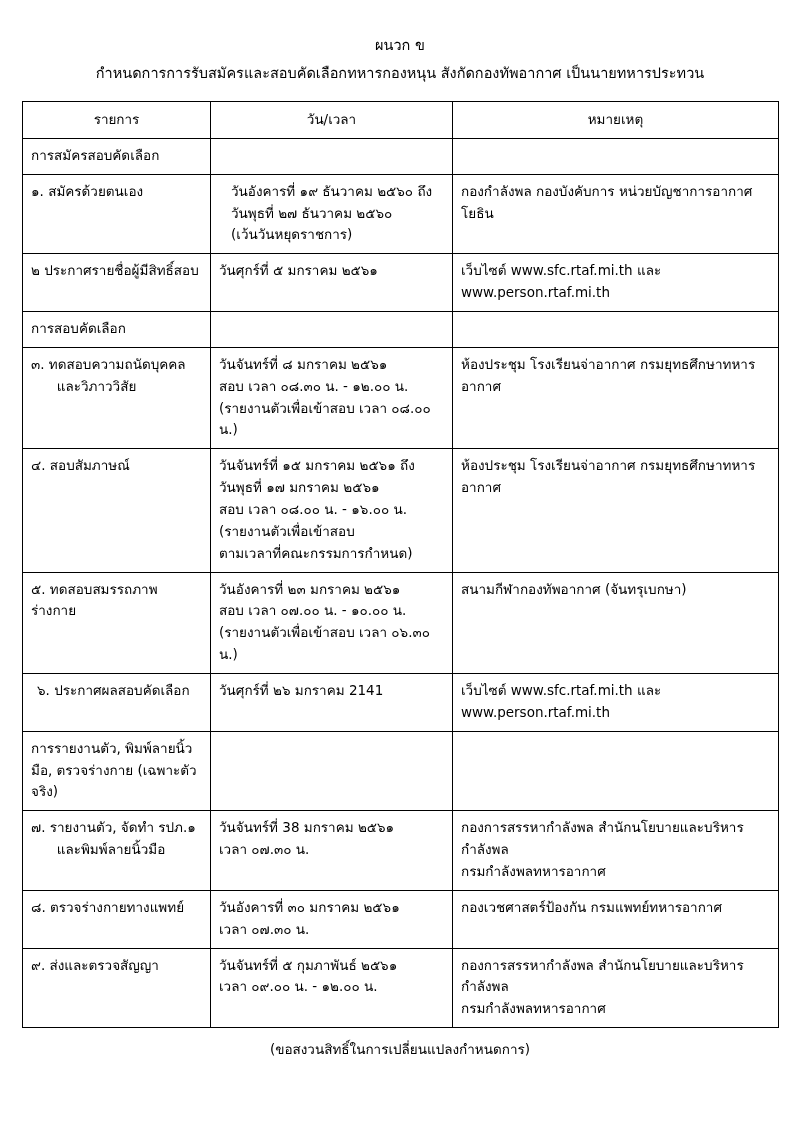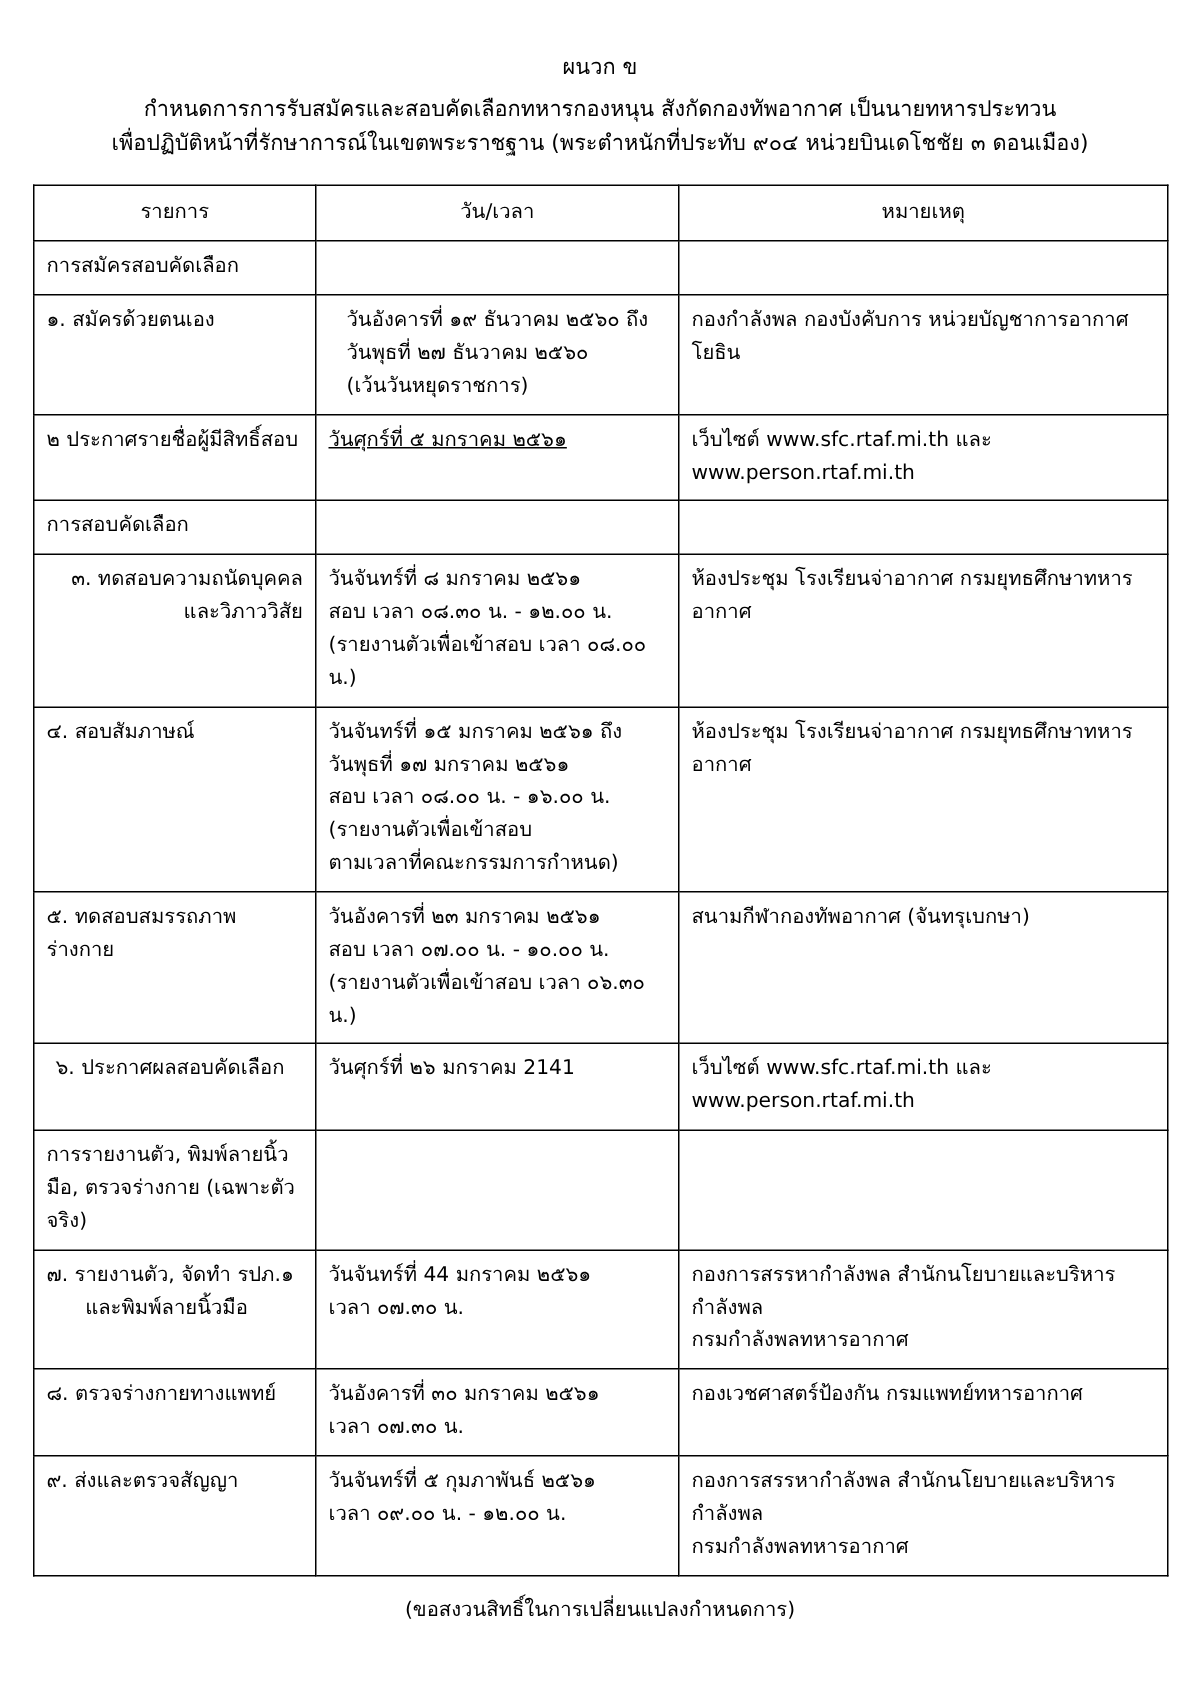--- a/index.html
+++ b/index.html
@@ -66,21 +66,20 @@
   }
 </style>
 </head>
 <body>
 
 <div class="page">
 
   <div class="header">
     <div class="annex">ผนวก ข</div>
     <div class="line">กำหนดการการรับสมัครและสอบคัดเลือกทหารกองหนุน สังกัดกองทัพอากาศ เป็นนายทหารประทวน</div>
-    <div class="line">เพื่อปฏิบัติหน้าที่รักษาการณ์ในเขตพระราชฐาน (พระตำหนักที่ประทับ ๙๐๔ หน่วยบินเดโชชัย ๓ ดอนเมือง)</div>
   </div>
 
   <table class="sched">
     <colgroup>
       <col class="c1">
         <col class="c2">
         <col class="c3">
     </colgroup>
     <thead>
       <tr>
@@ -97,30 +96,30 @@
         </tr>
         <tr>
           <td class="col1" style="white-space: pre-wrap;">๑. สมัครด้วยตนเอง</td>
           <td style="white-space: pre-wrap; padding-left: 20px;">วันอังคารที่ ๑๙ ธันวาคม ๒๕๖๐ ถึง
 วันพุธที่ ๒๗ ธันวาคม ๒๕๖๐
 (เว้นวันหยุดราชการ)</td>
           <td style="white-space: pre-wrap;">กองกำลังพล กองบังคับการ หน่วยบัญชาการอากาศโยธิน</td>
         </tr>
         <tr>
           <td class="col1" style="white-space: pre-wrap;">๒ ประกาศรายชื่อผู้มีสิทธิ์สอบ</td>
-          <td style="white-space: pre-wrap; text-decoration: underline;">วันศุกร์ที่ ๕ มกราคม ๒๕๖๑</td>
+          <td style="white-space: pre-wrap;">วันศุกร์ที่ ๕ มกราคม ๒๕๖๑</td>
           <td style="white-space: pre-wrap;">เว็บไซต์ www.sfc.rtaf.mi.th และ www.person.rtaf.mi.th</td>
         </tr>
         <tr>
           <td class="section" style="white-space: pre-wrap;">การสอบคัดเลือก</td>
           <td style="white-space: pre-wrap;"></td>
           <td style="white-space: pre-wrap;"></td>
         </tr>
         <tr>
-          <td class="col1" style="white-space: pre-wrap; text-align: right;">๓. ทดสอบความถนัดบุคคล
+          <td class="col1" style="white-space: pre-wrap;">๓. ทดสอบความถนัดบุคคล
       และวิภาววิสัย</td>
           <td style="white-space: pre-wrap;">วันจันทร์ที่ ๘ มกราคม ๒๕๖๑
 สอบ เวลา ๐๘.๓๐ น. - ๑๒.๐๐ น.
 (รายงานตัวเพื่อเข้าสอบ เวลา ๐๘.๐๐ น.)</td>
           <td style="white-space: pre-wrap;">ห้องประชุม โรงเรียนจ่าอากาศ กรมยุทธศึกษาทหารอากาศ</td>
         </tr>
         <tr>
           <td class="col1" style="white-space: pre-wrap;">๔. สอบสัมภาษณ์</td>
           <td style="white-space: pre-wrap;">วันจันทร์ที่ ๑๕ มกราคม ๒๕๖๑ ถึง
 วันพุธที่ ๑๗ มกราคม ๒๕๖๑
@@ -142,21 +141,21 @@
           <td style="white-space: pre-wrap;">เว็บไซต์ www.sfc.rtaf.mi.th และ www.person.rtaf.mi.th</td>
         </tr>
         <tr>
           <td class="section" style="white-space: pre-wrap;">การรายงานตัว, พิมพ์ลายนิ้วมือ, ตรวจร่างกาย (เฉพาะตัวจริง)</td>
           <td style="white-space: pre-wrap;"></td>
           <td style="white-space: pre-wrap;"></td>
         </tr>
         <tr>
           <td class="col1" style="white-space: pre-wrap;">๗. รายงานตัว, จัดทำ รปภ.๑
       และพิมพ์ลายนิ้วมือ</td>
-          <td style="white-space: pre-wrap;">วันจันทร์ที่ 44 มกราคม ๒๕๖๑
+          <td style="white-space: pre-wrap;">วันจันทร์ที่ 38 มกราคม ๒๕๖๑
 เวลา ๐๗.๓๐ น.</td>
           <td style="white-space: pre-wrap;">กองการสรรหากำลังพล สำนักนโยบายและบริหารกำลังพล
 กรมกำลังพลทหารอากาศ</td>
         </tr>
         <tr>
           <td class="col1" style="white-space: pre-wrap;">๘. ตรวจร่างกายทางแพทย์</td>
           <td style="white-space: pre-wrap;">วันอังคารที่ ๓๐ มกราคม ๒๕๖๑
 เวลา ๐๗.๓๐ น.</td>
           <td style="white-space: pre-wrap;">กองเวชศาสตร์ป้องกัน กรมแพทย์ทหารอากาศ</td>
         </tr>

